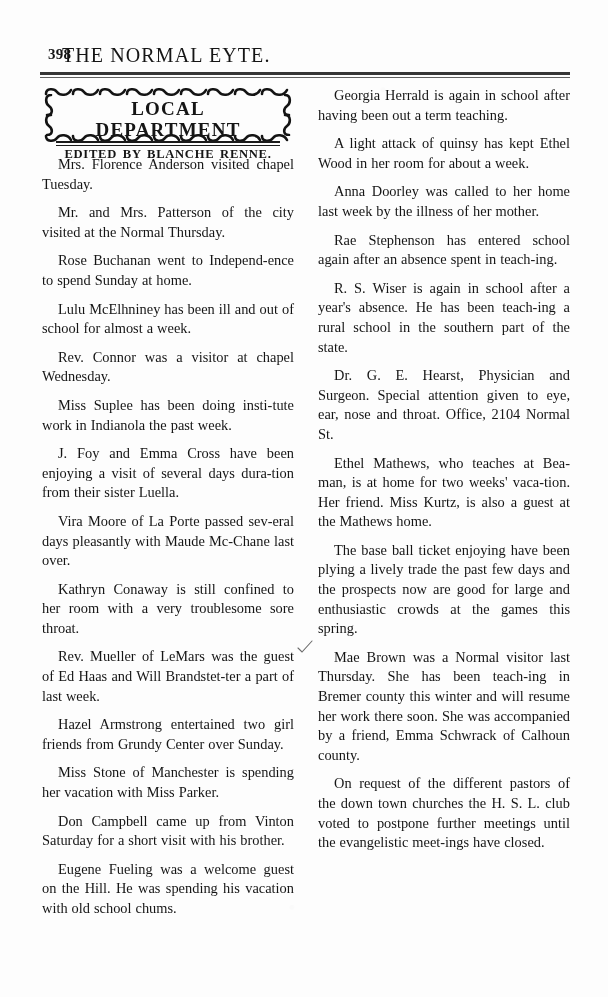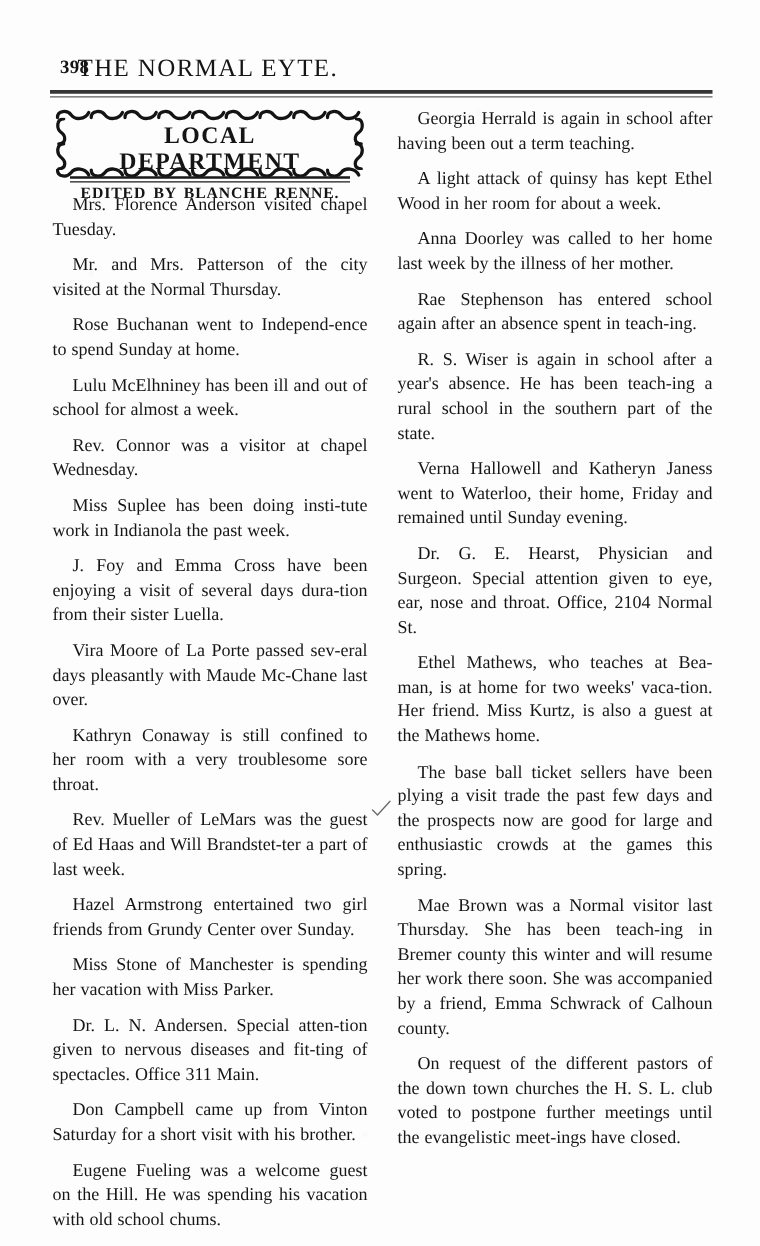--- a/index.html
+++ b/index.html
@@ -277,35 +277,33 @@
     <p>Rose Buchanan went to Independ-ence to spend Sunday at home.</p>
     <p>Lulu McElhniney has been ill and out of school for almost a week.</p>
     <p>Rev. Connor was a visitor at chapel Wednesday.</p>
     <p>Miss Suplee has been doing insti-tute work in Indianola the past week.</p>
     <p>J. Foy and Emma Cross have been enjoying a visit of several days dura-tion from their sister Luella.</p>
     <p>Vira Moore of La Porte passed sev-eral days pleasantly with Maude Mc-Chane last over.</p>
     <p>Kathryn Conaway is still confined to her room with a very troublesome sore throat.</p>
     <p>Rev. Mueller of LeMars was the guest of Ed Haas and Will Brandstet-ter a part of last week.</p>
     <p>Hazel Armstrong entertained two girl friends from Grundy Center over Sunday.</p>
     <p>Miss Stone of Manchester is spending her vacation with Miss Parker.</p>
-    <p>Dr. L. N. Andersen. Special atten-tion given to nervous diseases and fit-ting of spectacles.  Office 311 Main.</p>
     <p>Don Campbell came up from Vinton Saturday for a short visit with his brother.</p>
     <p>Eugene Fueling was a welcome guest on the Hill.  He was spending his vacation with old school chums.</p>
   </div>
 
   <div class="col col-right">
     <p>Georgia Herrald is again in school after having been out a term teaching.</p>
     <p>A light attack of quinsy has kept Ethel Wood in her room for about a week.</p>
     <p>Anna Doorley was called to her home last week by the illness of her mother.</p>
     <p>Rae Stephenson has entered school again after an absence spent in teach-ing.</p>
     <p>R. S. Wiser is again in school after a year's absence.  He has been teach-ing a rural school in the southern part of the state.</p>
-    <p>Verna Hallowell and Katheryn Janess went to Waterloo, their home, Friday and remained until Sunday evening.</p>
     <p>Dr. G. E. Hearst, Physician and Surgeon.  Special attention given to eye, ear, nose and throat.  Office, 2104 Normal St.</p>
     <p>Ethel Mathews, who teaches at Bea-man, is at home for two weeks' vaca-tion.  Her friend. Miss Kurtz, is also a guest at the Mathews home.</p>
-    <p>The base ball ticket sellers have been plying a visit trade the past few days and the prospects now are good for large and enthusiastic crowds at the games this spring.</p>
+    <p>The base ball ticket enjoying have been plying a lively trade the past few days and the prospects now are good for large and enthusiastic crowds at the games this spring.</p>
     <p>Mae Brown was a Normal visitor last Thursday.  She has been teach-ing in Bremer county this winter and will resume her work there soon. She was accompanied by a friend, Emma Schwrack of Calhoun county.</p>
     <p>On request of the different pastors of the down town churches the H. S. L. club voted to postpone further meetings until the evangelistic meet-ings have closed.</p>
   </div>
 
   <div class="pen-mark">
     <svg width="16" height="16" viewBox="0 0 16 16" xmlns="http://www.w3.org/2000/svg">
       <path d="M1 8 L5 12 L15 1" fill="none" stroke="#333" stroke-width="1.1" stroke-linecap="round"></path>
     </svg>
   </div>
 

